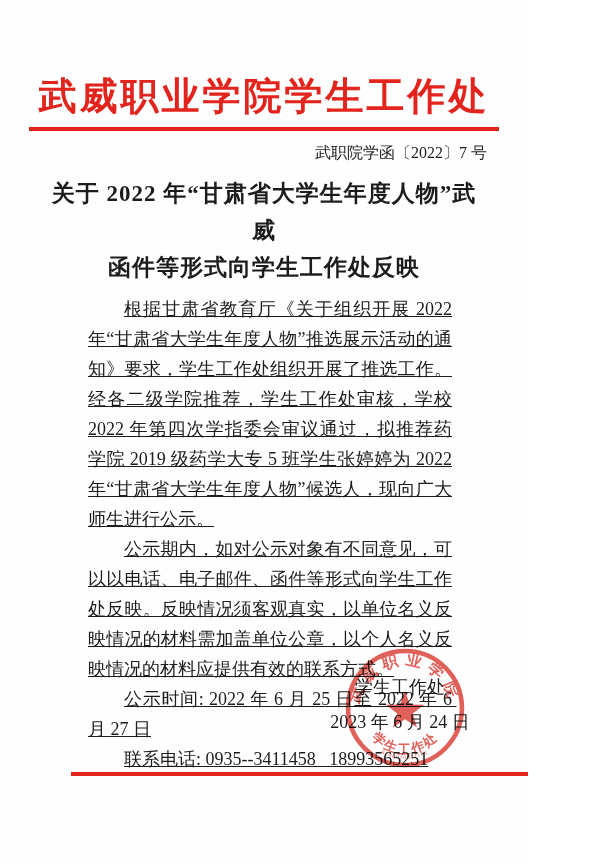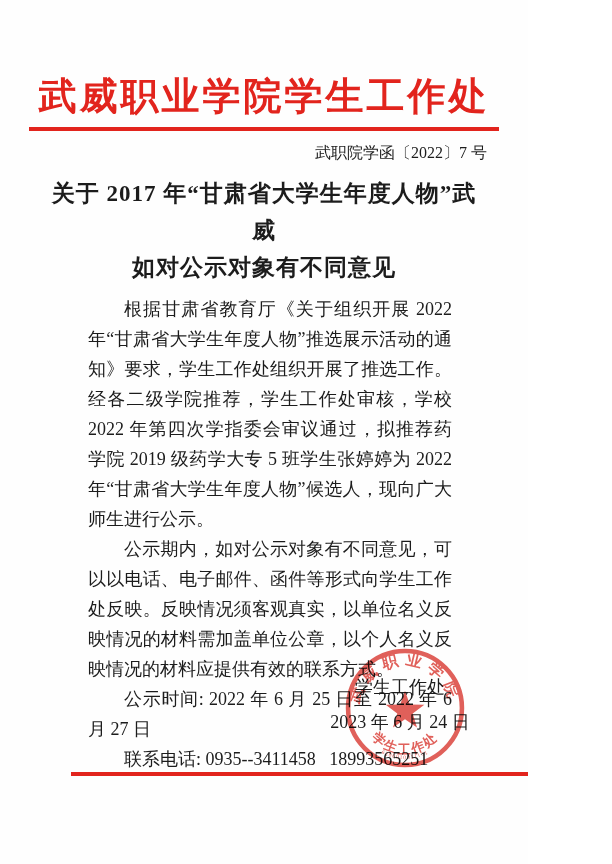--- a/index.html
+++ b/index.html
@@ -58,20 +58,21 @@
   }
   .body-text{
     margin:8px 76px 0 88px;
     font-size:18px;
     line-height:30px;
     text-align:justify;
   }
   .body-text p{
     margin:0;
     text-indent:2em;
+    text-decoration:underline;
   }
   .contact-line{
     white-space:pre-wrap;
   }
   .signature{
     position:absolute;
     left:300px;
     top:672px;
     width:200px;
     text-align:center;
@@ -98,22 +99,22 @@
 
 <div class="page">
 
   <div class="org-title">武威职业学院学生工作处</div>
 
   <div class="rule rule-top"></div>
 
   <div class="doc-number">武职院学函〔2022〕7 号</div>
 
   <div class="doc-title">
-    <div>关于 2017 年“甘肃省大学生年度人物”武威</div>
-    <div>如对公示对象有不同意见</div>
+    <div>关于 2022 年“甘肃省大学生年度人物”武威</div>
+    <div>函件等形式向学生工作处反映</div>
   </div>
 
   <div class="body-text">
     <p>根据甘肃省教育厅《关于组织开展 2022 年“甘肃省大学生年度人物”推选展示活动的通知》要求，学生工作处组织开展了推选工作。经各二级学院推荐，学生工作处审核，学校 2022 年第四次学指委会审议通过，拟推荐药学院 2019 级药学大专 5 班学生张婷婷为 2022 年“甘肃省大学生年度人物”候选人，现向广大师生进行公示。</p>
     <p>公示期内，如对公示对象有不同意见，可以以电话、电子邮件、函件等形式向学生工作处反映。反映情况须客观真实，以单位名义反映情况的材料需加盖单位公章，以个人名义反映情况的材料应提供有效的联系方式。</p>
     <p class="contact-line">公示时间: 2022 年 6 月 25 日至 2022 年 6 月 27 日</p>
     <p class="contact-line">联系电话: 0935--3411458   18993565251</p>
   </div>
 
   <div class="signature">

